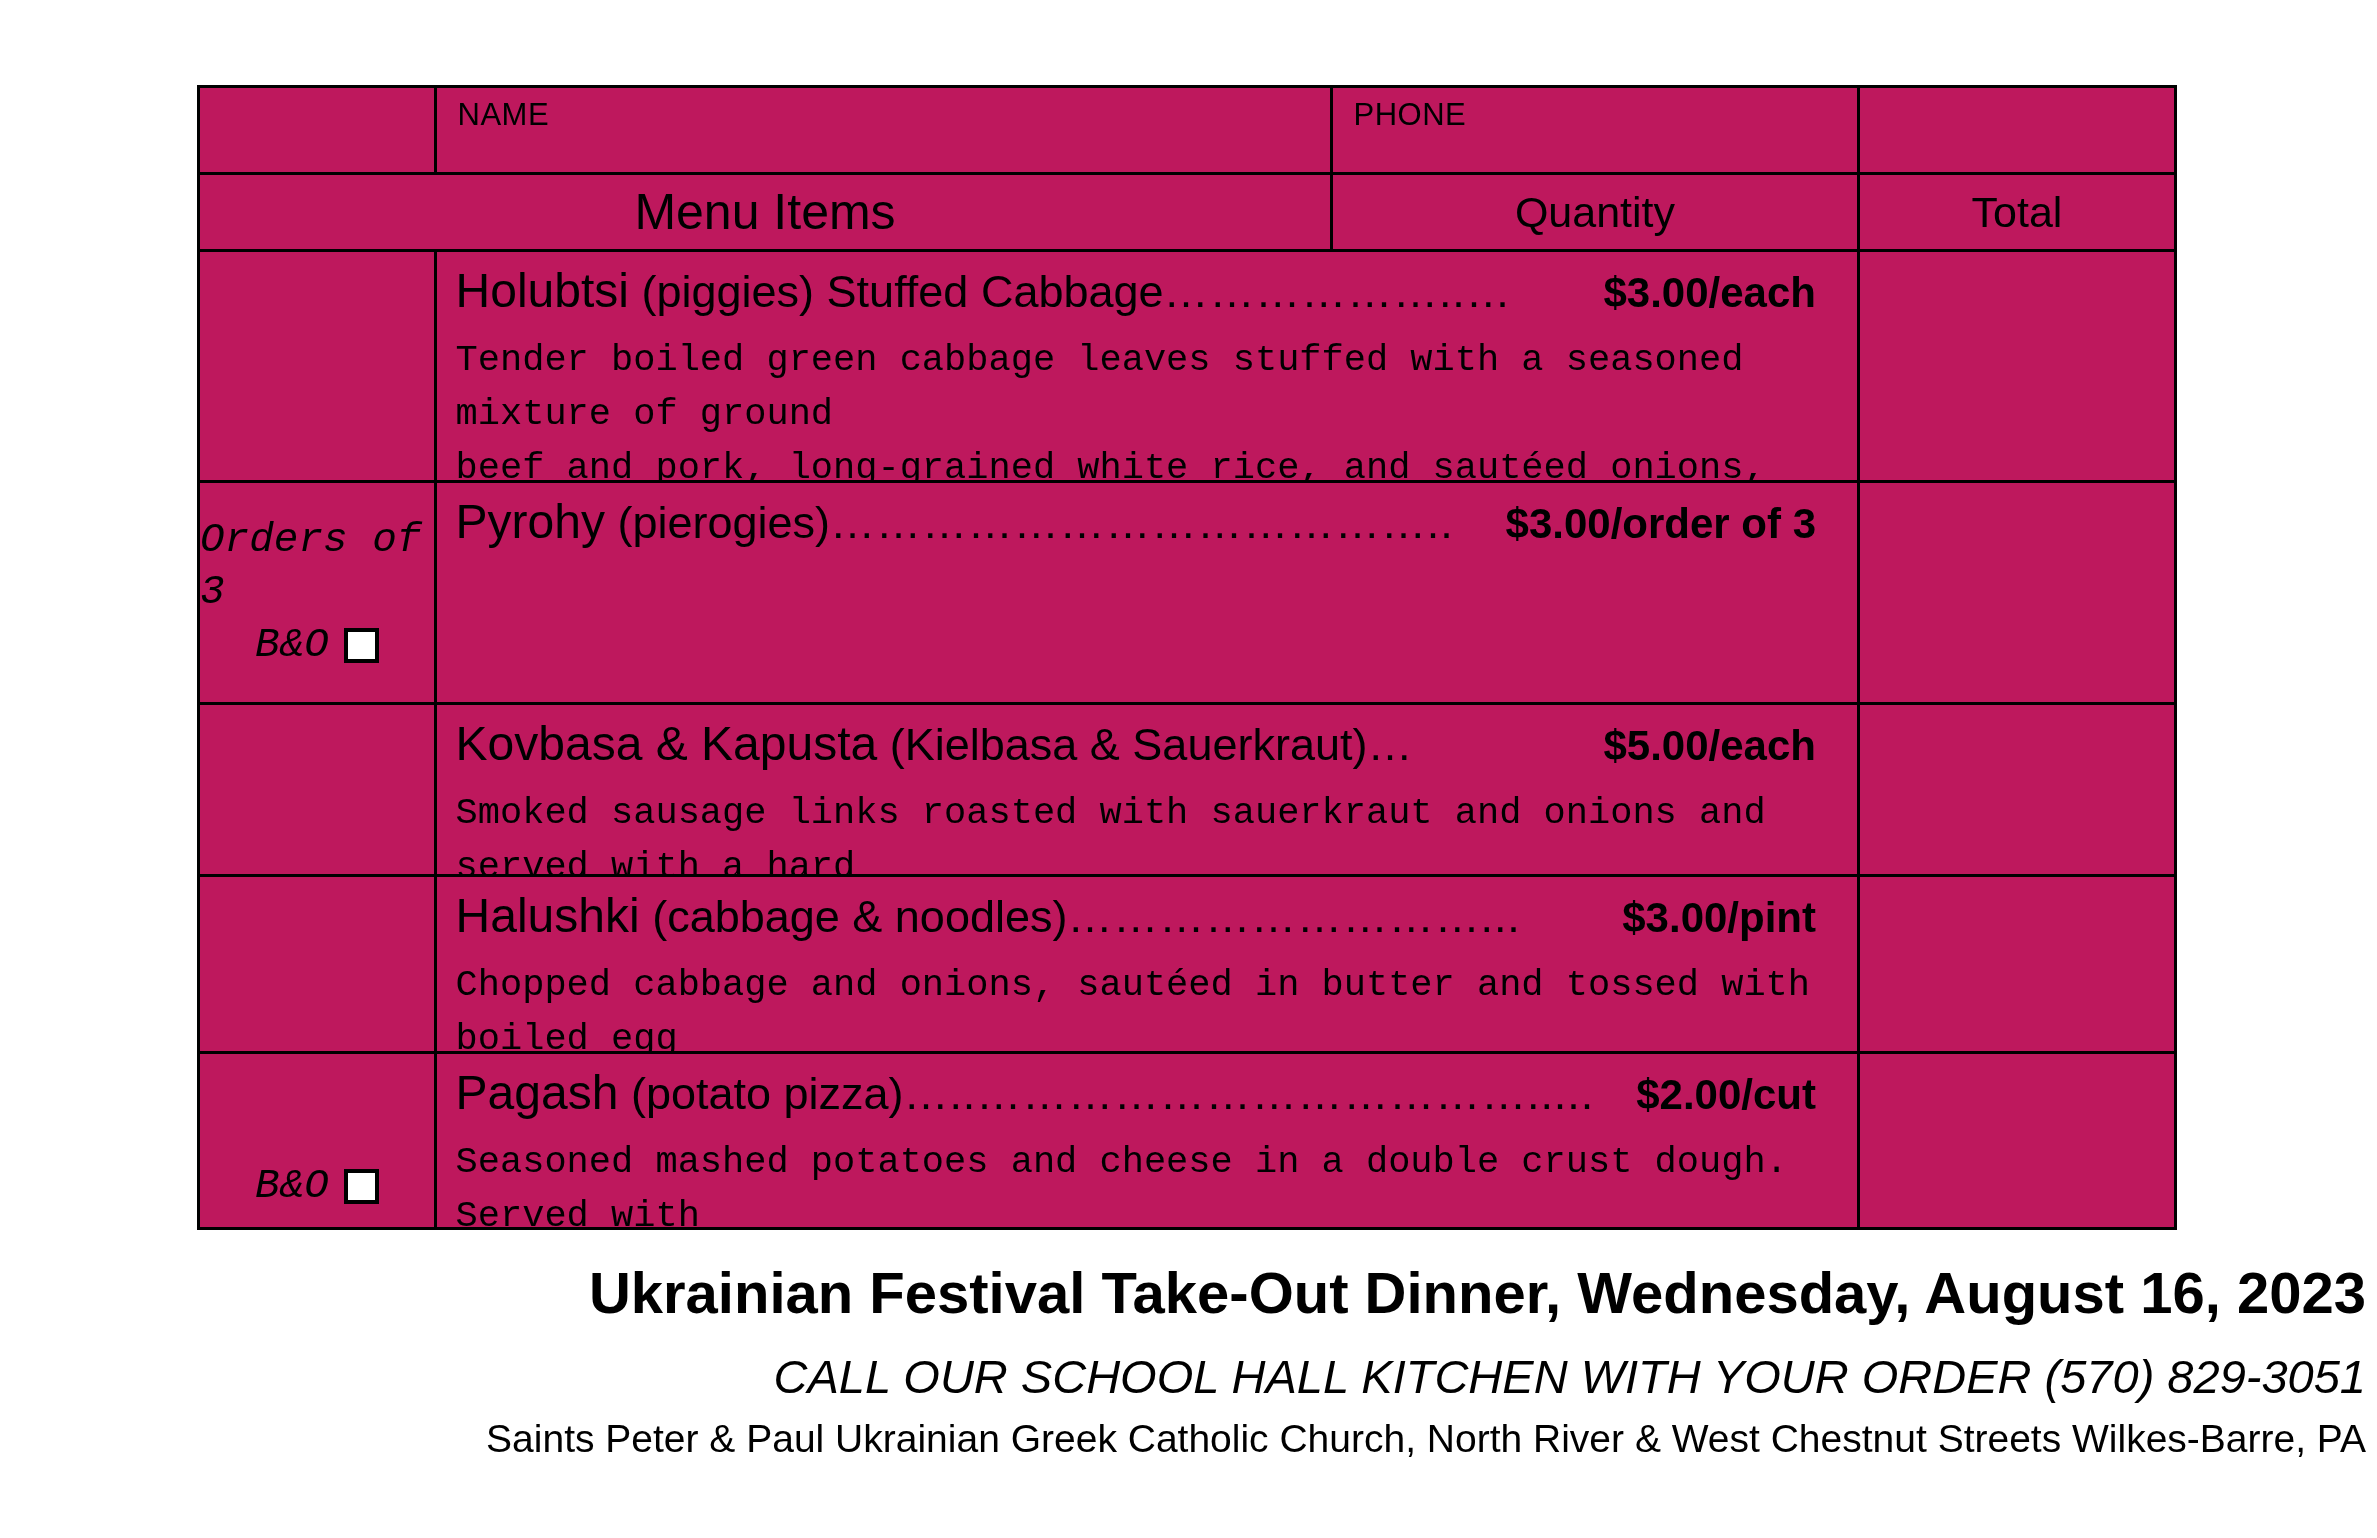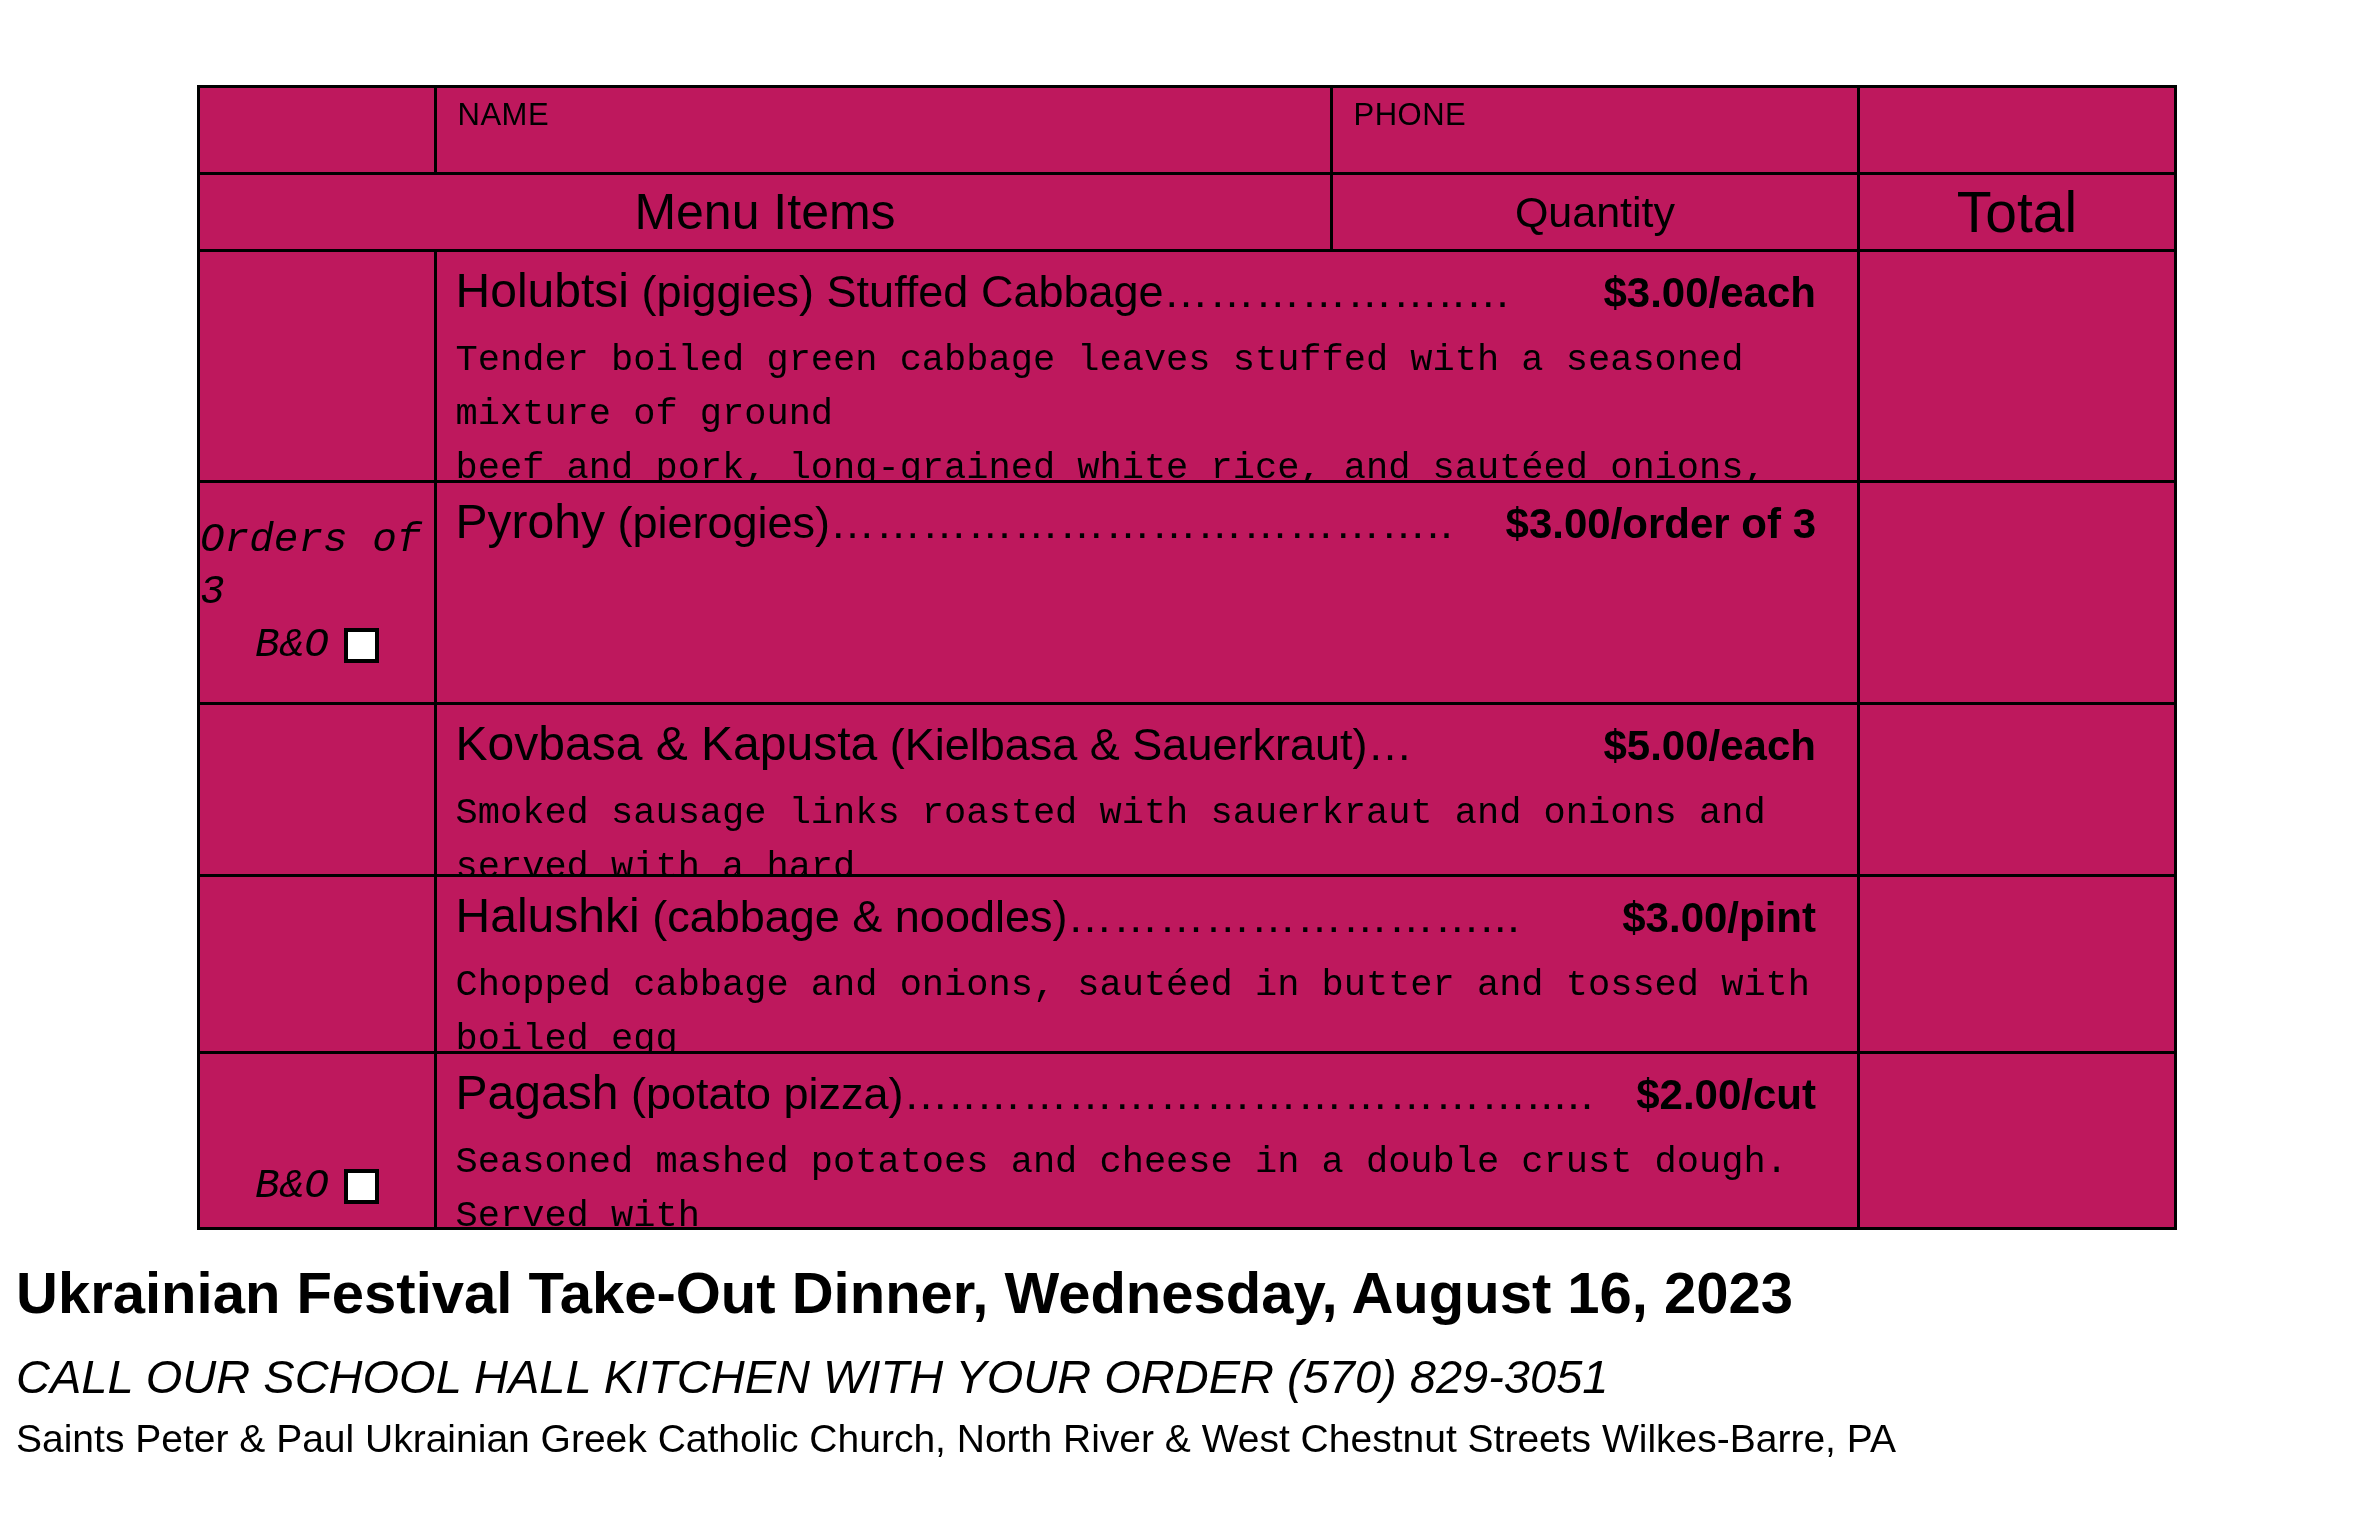--- a/index.html
+++ b/index.html
@@ -21,21 +21,21 @@
   .cell { border-right:3.7px solid #000; border-bottom:3.7px solid #000; overflow:hidden; }
   .last-col { border-right:none; }
   .last-row { border-bottom:none; }
   .span2 { grid-column:span 2; }
 
   .field-label { font-size:31px; padding:9.3px 0 0 20.5px; letter-spacing:0.5px; }
 
   .hdr { display:flex; align-items:center; justify-content:center; }
   .qty-hdr   { font-size:43px; }
   .menu-hdr  { font-size:50px; }
-  .total-hdr { font-size:57px; }
+  .total-hdr { font-size:43px; }
 
   
   .menu-cell { padding:7.5px 26px 0 18.6px; }
   .item-title {
     display:flex; align-items:baseline; justify-content:space-between;
     line-height:62px; padding-right:15px;
   }
   .title-left { white-space:nowrap; overflow:hidden; flex:1 1 auto; min-width:0; }
   .item-name { font-weight:normal; font-size:48px; }
   .item-sub  { font-size:45px;margin-top:24px; }
@@ -57,21 +57,21 @@
     display:flex; flex-direction:column; align-items:center; justify-content:flex-end;
     height:100%; padding-bottom:15px;
   }
   .qnote { font-style:italic; font-size:41px; line-height:52px; display:flex; align-items:center; }
   .checkbox {
     display:inline-block; width:35px; height:35px;
     border:4.7px solid #000; margin-left:15px; background:#fff;
   }
 
   
-  .footer-line { position:absolute; left:0; width:2366px; text-align:left;padding-left:16px; }
+  .footer-line { position:absolute; left:0; width:2366px; text-align:right; }
   .footer-title   { top:1259px; font-size:58px; font-weight:bold; }
   .footer-call    { top:1349px; font-size:47px; font-style:italic; }
   .footer-address { top:1417px; font-size:39px; }
 </style>
 </head>
 <body>
 
 <div class="order-table">
 
   <div class="cell"></div>

